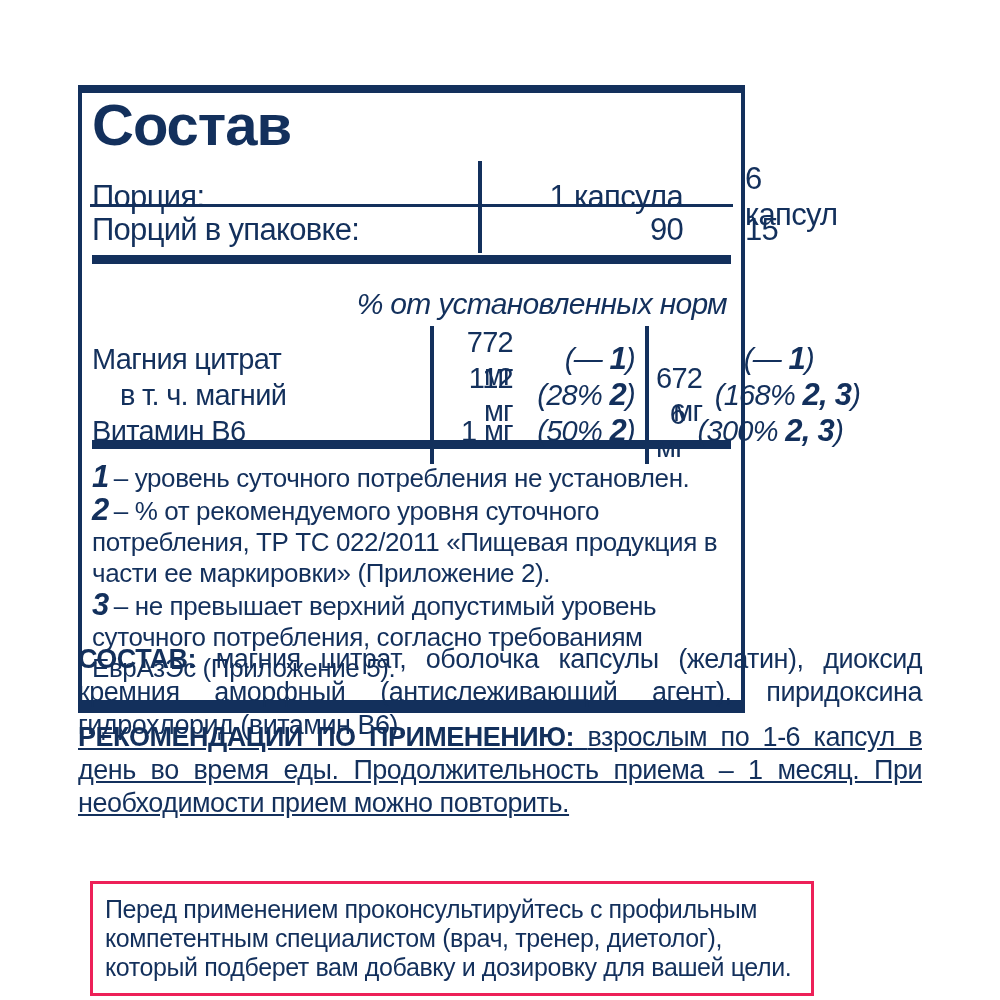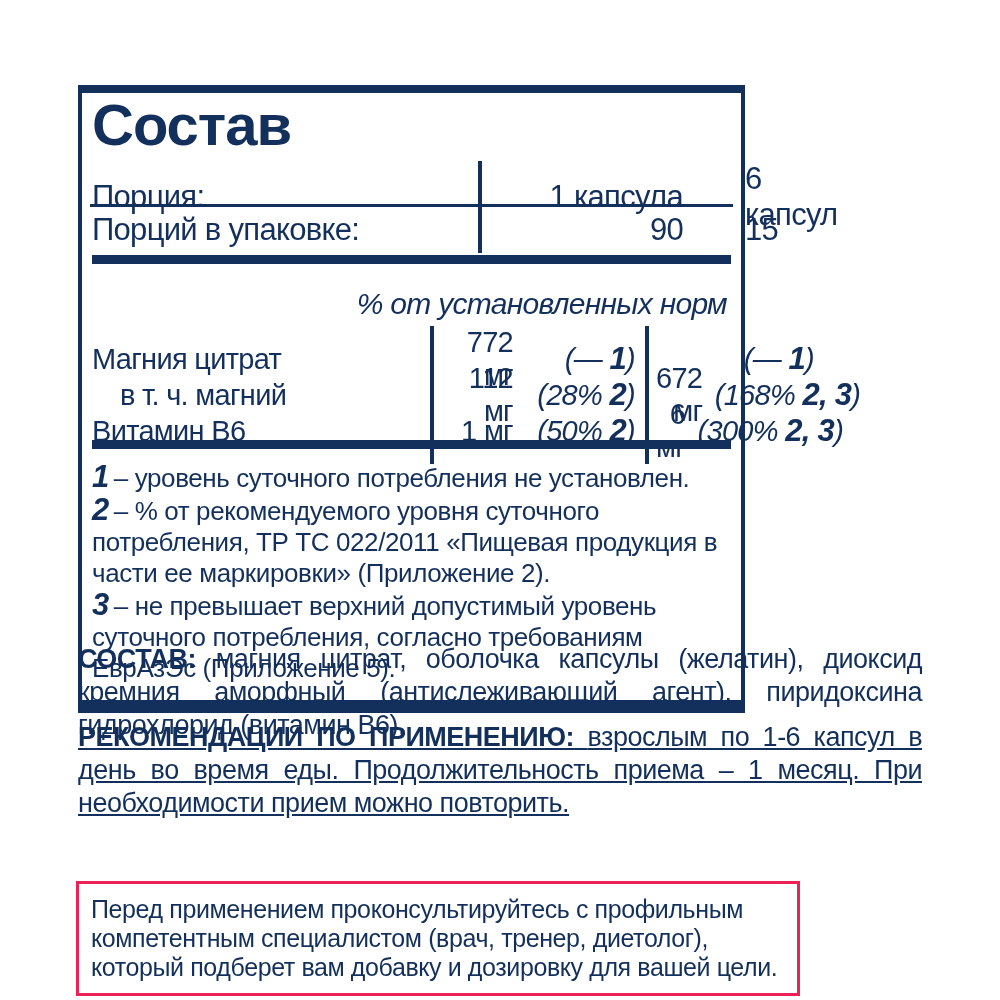--- a/index.html
+++ b/index.html
@@ -104,21 +104,21 @@
     letter-spacing: -0.5px;
     text-align: justify;
   }
   .sec-composition { top: 643px; }
   .sec-recommendations { top: 721px; text-decoration: underline; }
   .sec-heading { font-weight: bold; letter-spacing: -0.5px; }
 
   
   .disclaimer {
     position: absolute;
-    left: 76px; top: 881px; width: 724px; min-height: 81px;
+    left: 90px; top: 881px; width: 724px; min-height: 81px;
     border: 3px solid #ed2058;
     padding: 11px 12px;
     display: flex; align-items: center;
     background: #fff;
   }
   .disclaimer-text {
     font-size: 25px;
     line-height: 29px;
     letter-spacing: -0.4px;
   }

